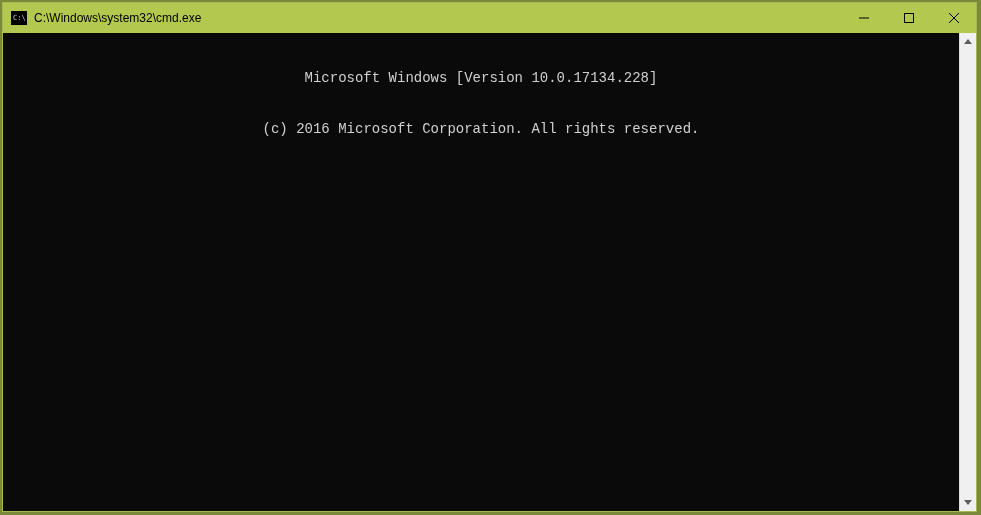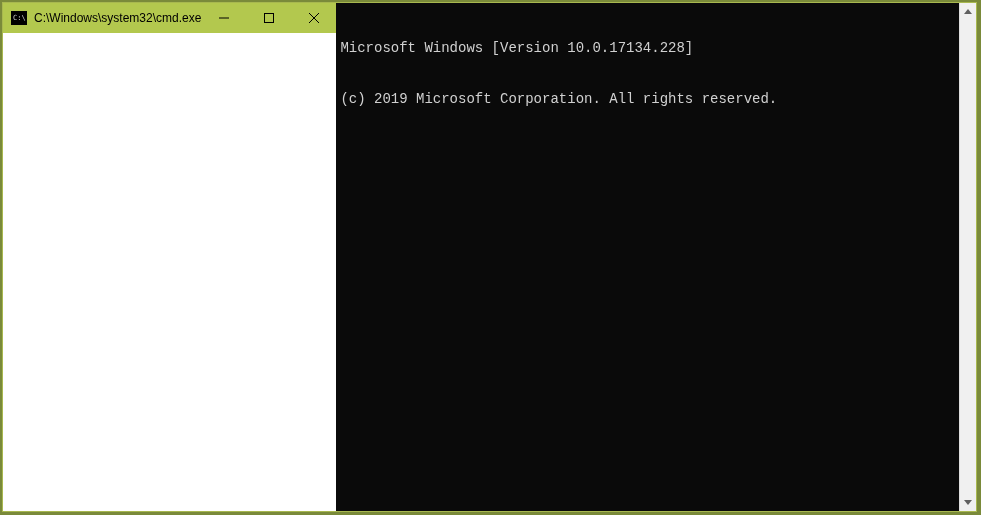--- a/index.html
+++ b/index.html
@@ -17,21 +17,21 @@
     }
     .window {
       position: absolute;
       top: 2px;
       left: 2px;
       width: 975px;
       height: 510px;
       background: #fff;
       border: 1px solid #a8b84f;
       display: flex;
-      flex-direction: row;
+      flex-direction: column;
     }
     .titlebar {
       height: 30px;
       background: #b3c84e;
       display: flex;
       align-items: center;
       padding-left: 8px;
       font-family: "Segoe UI", Tahoma, sans-serif;
       font-size: 12px;
       color: #000;
@@ -71,20 +71,21 @@
       cursor: pointer;
     }
     .window-control svg {
       width: 10px;
       height: 10px;
     }
     .content-area {
       flex: 1;
       display: flex;
       position: relative;
+      text-align: center;
     }
     .terminal {
       flex: 1;
       background: #0a0a0a;
       color: #d0d0d0;
       font-family: Consolas, "Courier New", monospace;
       font-size: 14px;
       line-height: 17px;
       padding: 3px 4px;
       white-space: pre;
@@ -143,21 +144,21 @@
         <svg viewBox="0 0 10 10">
           <line x1="0" y1="0" x2="10" y2="10" stroke="#000" stroke-width="1"></line>
           <line x1="10" y1="0" x2="0" y2="10" stroke="#000" stroke-width="1"></line>
         </svg>
       </div>
     </div>
   </div>
   <div class="content-area">
     <div class="terminal">
       <div class="terminal-line">Microsoft Windows [Version 10.0.17134.228]</div>
-      <div class="terminal-line">(c) 2019 Microsoft Corporation. All rights reserved.</div>
+      <div class="terminal-line">(c) 2016 Microsoft Corporation. All rights reserved.</div>
       <div class="terminal-line"></div>
     </div>
     <div class="scrollbar">
       <div class="scroll-arrow">
         <svg width="8" height="5" viewBox="0 0 8 5">
           <path d="M0,5 L4,0 L8,5 Z" fill="#606060"></path>
         </svg>
       </div>
       <div class="scroll-track"></div>
       <div class="scroll-arrow">

